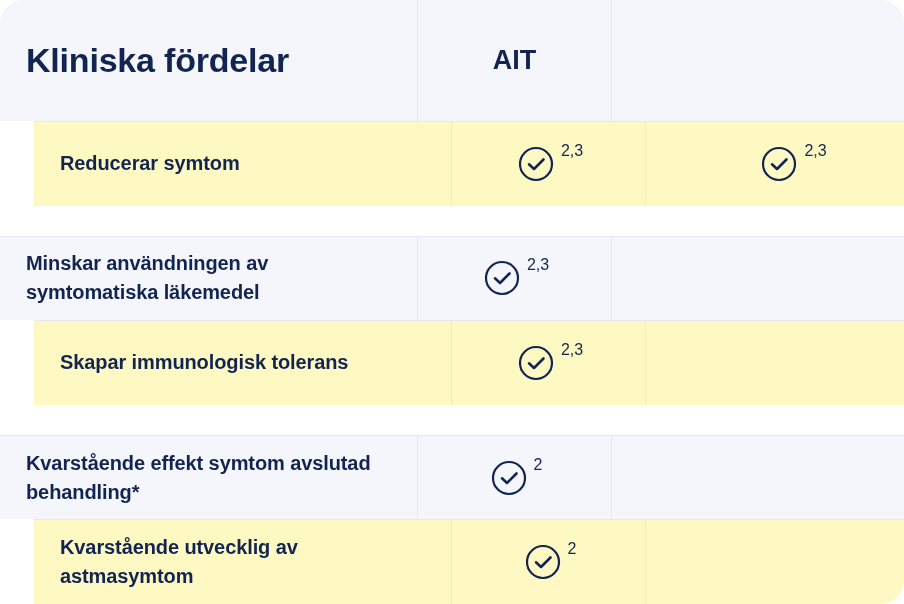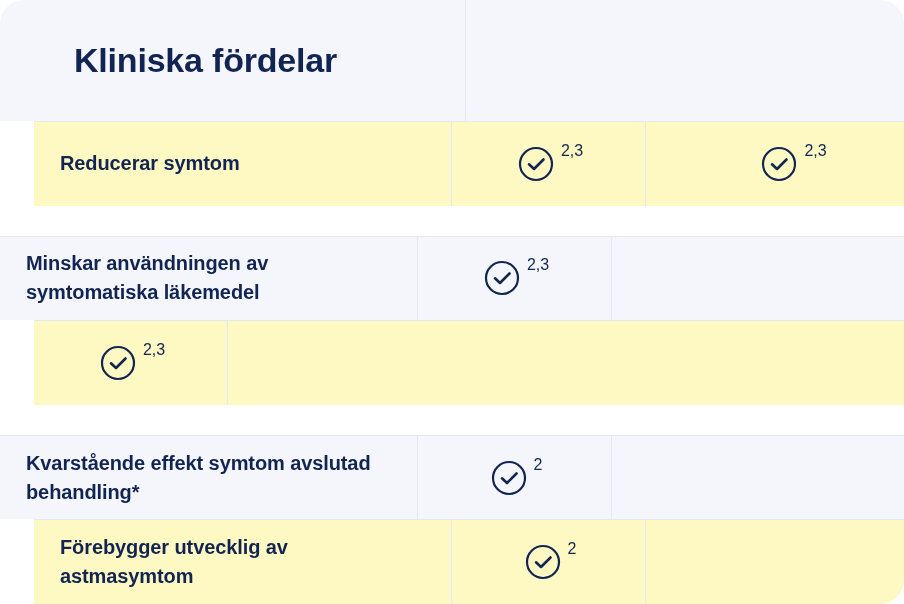--- a/index.html
+++ b/index.html
@@ -28,21 +28,20 @@
 
   .row {
     display: flex;
     width: 100%;
     box-sizing: border-box;
   }
 
   .row.header-row {
     height: 121px;
     background: #f4f6fb;
-    padding-left: 48px;
   }
 
   .row.body-row {
     flex: 1 1 0;
     min-height: 0;
     border-top: 1px solid #e3e8f2;
   }
 
   .row.body-row.alt {
     background: #f4f6fb;
@@ -152,20 +151,23 @@
 </style>
 </head>
 <body>
 
 <div class="comparison-table">
 
   <div class="row header-row">
     <div class="cell label-cell">
       <div class="title">Kliniska fördelar</div>
     </div>
+    <div class="cell col-cell">
+      <div class="col-title">AIT</div>
+    </div>
   </div>
 
   <div class="row body-row plain">
     <div class="cell label-cell">
       <div class="benefit-label">Reducerar symtom</div>
     </div>
     <div class="cell col-cell">
       <span class="mark">
         <svg class="check-circle" viewBox="0 0 44 44">
           <circle cx="22" cy="22" r="16"></circle>
@@ -197,20 +199,23 @@
         </svg>
         <span class="sup">2,3</span>
       </span>
     </div>
     <div class="cell col-cell last">
       <span class="empty-cell-inner"></span>
     </div>
   </div>
 
   <div class="row body-row plain">
+    <div class="cell label-cell">
+      <div class="benefit-label">Skapar immunologisk tolerans</div>
+    </div>
     <div class="cell col-cell">
       <span class="mark">
         <svg class="check-circle" viewBox="0 0 44 44">
           <circle cx="22" cy="22" r="16"></circle>
           <path d="M15 22.3 L20 27 L29.5 17.5"></path>
         </svg>
         <span class="sup">2,3</span>
       </span>
     </div>
     <div class="cell col-cell last">
@@ -231,21 +236,21 @@
         <span class="sup">2</span>
       </span>
     </div>
     <div class="cell col-cell last">
       <span class="empty-cell-inner"></span>
     </div>
   </div>
 
   <div class="row body-row plain">
     <div class="cell label-cell">
-      <div class="benefit-label">Förebygger utvecklig av astmasymtom</div>
+      <div class="benefit-label">Kvarstående utvecklig av astmasymtom</div>
     </div>
     <div class="cell col-cell">
       <span class="mark">
         <svg class="check-circle" viewBox="0 0 44 44">
           <circle cx="22" cy="22" r="16"></circle>
           <path d="M15 22.3 L20 27 L29.5 17.5"></path>
         </svg>
         <span class="sup">2</span>
       </span>
     </div>

